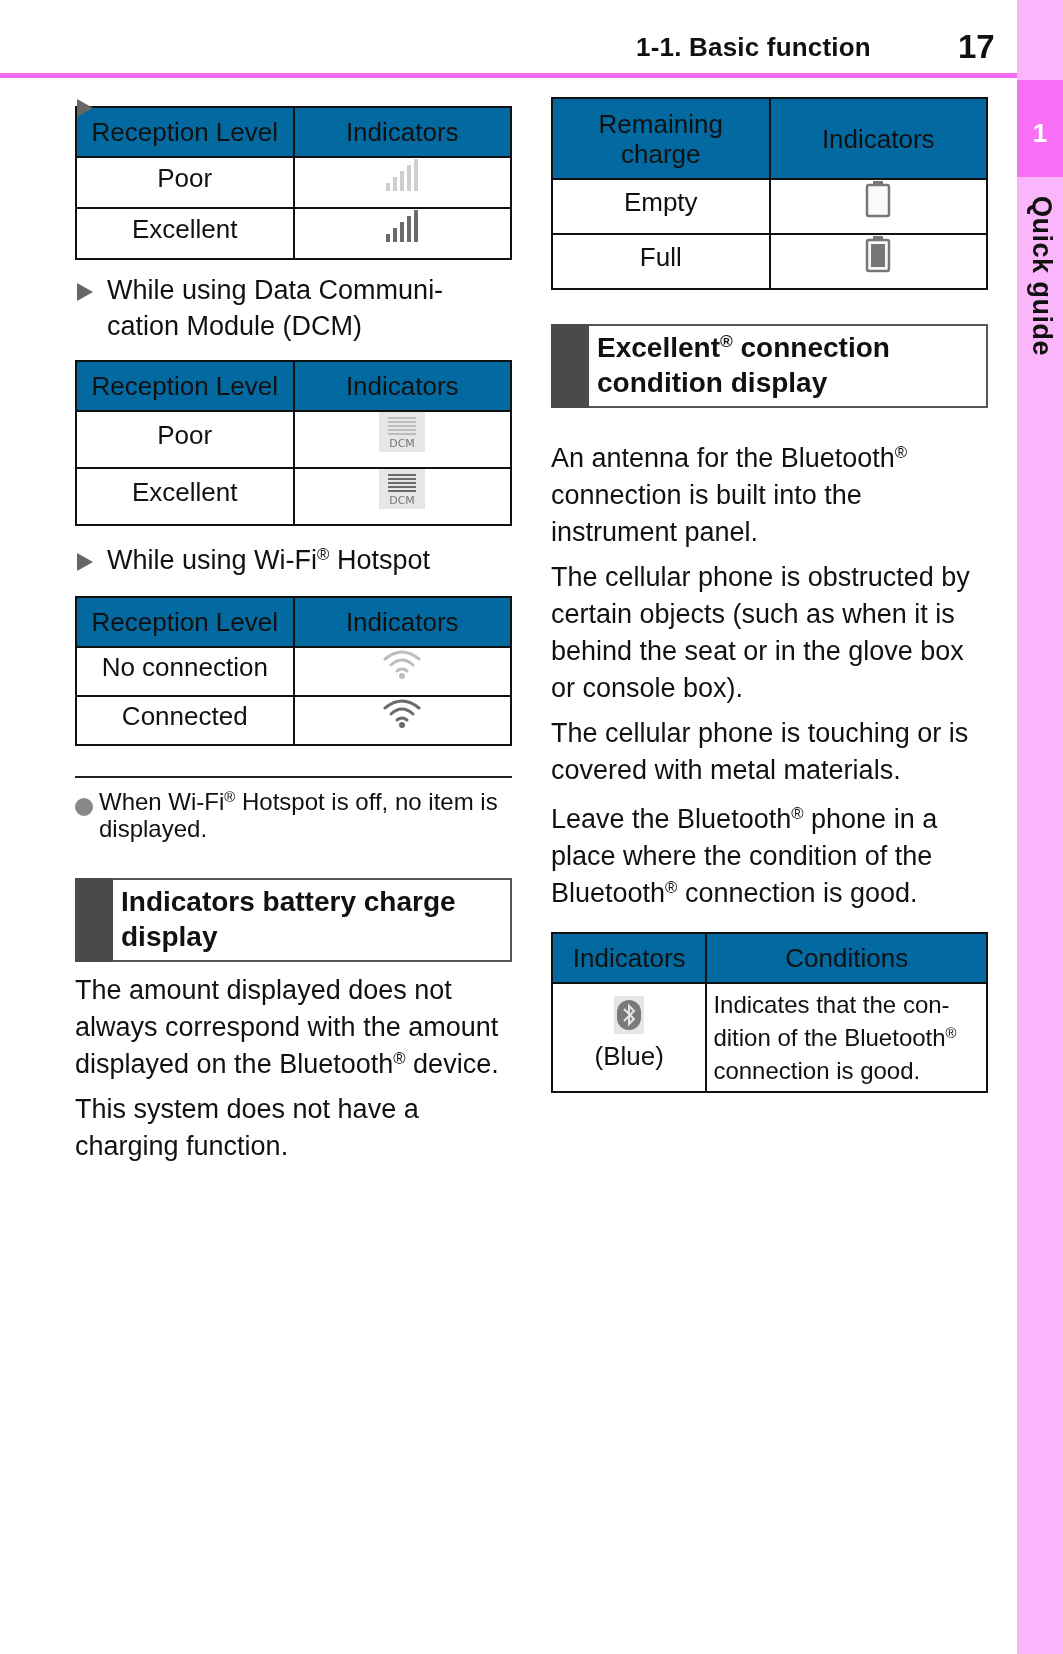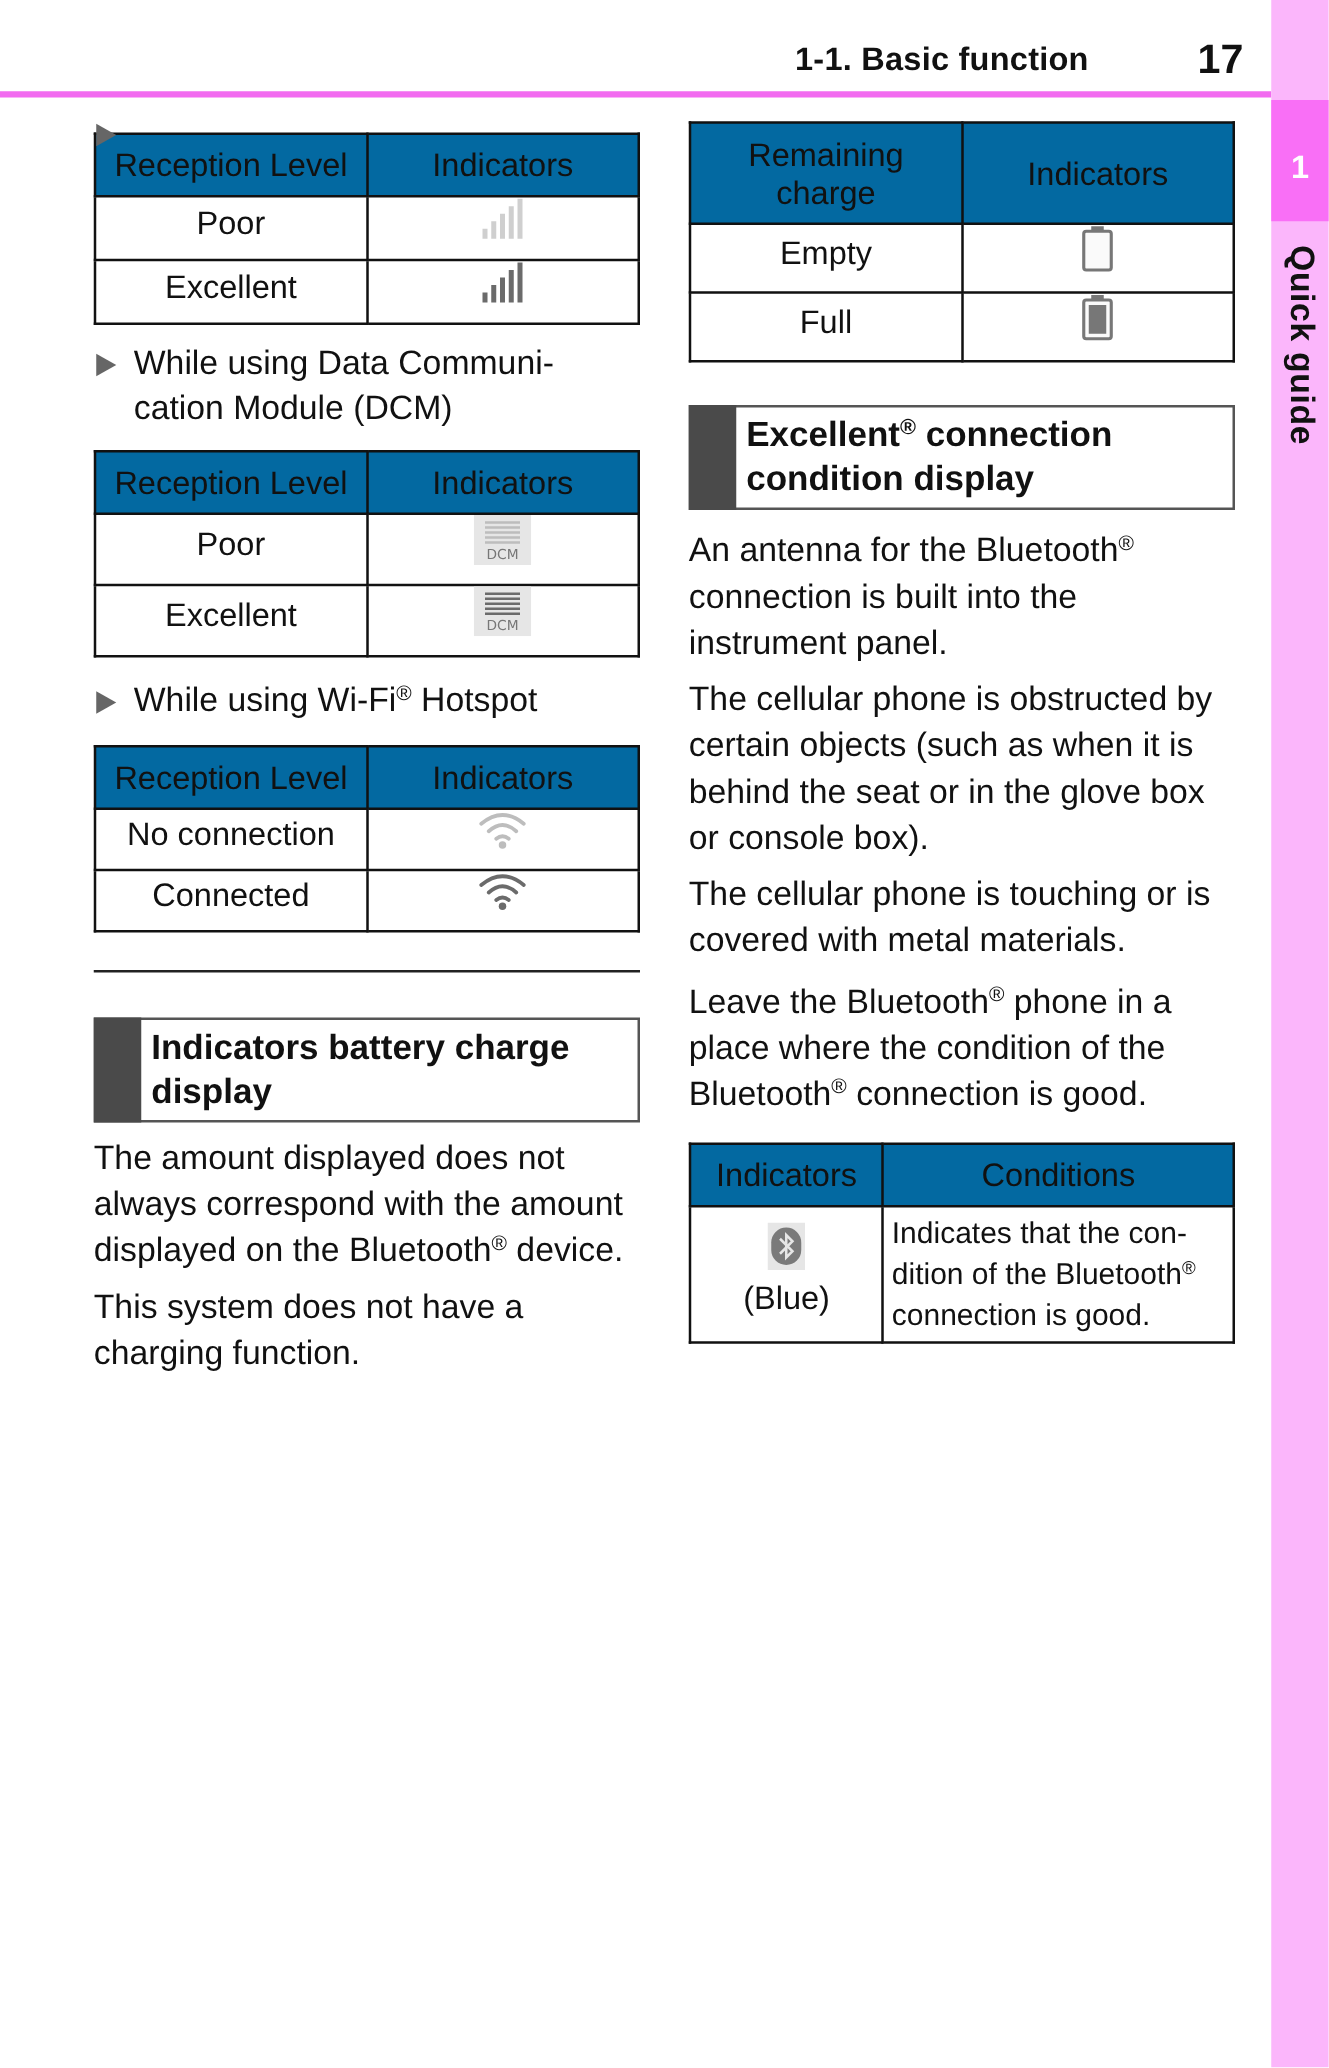--- a/index.html
+++ b/index.html
@@ -173,20 +173,24 @@
                   <path d="M15 23 Q20 19 25 23"></path>
                 </g>
                 <circle cx="20" cy="28" r="3" fill="#6b6b6b"></circle>
               </svg>
       </span></td>
     </tr>
   </tbody>
     </table>
 
   <div class="note-rule"></div>
+  <div class="note">
+    <span class="dot"></span>
+    <span>When Wi-Fi</span><sup class="reg">®</sup><span> Hotspot is off, no item is displayed.</span>
+  </div>
 
   <div class="sec-head" style="margin-top:36px;">
     <span class="bar"></span>
     <span>Indicators battery charge display</span>
   </div>
 
   <div class="para" style="margin-top:10px;">
     <span>The amount displayed does not always correspond with the amount displayed on the Bluetooth</span><sup class="reg">®</sup><span> device.</span>
   </div>
   <div class="para">
@@ -221,21 +225,21 @@
       </span></td>
     </tr>
   </tbody>
     </table>
 
   <div class="sec-head" style="margin-top:34px;">
     <span class="bar"></span>
     <span>Excellent</span><sup class="reg">®</sup><span> connection condition display</span>
   </div>
 
-  <div class="para" style="margin-top:14px;">
+  <div class="para" style="margin-top:32px;">
     <span>An antenna for the Bluetooth</span><sup class="reg">®</sup><span> connection is built into the instrument panel.</span>
   </div>
   <div class="para">
     <span>The cellular phone is obstructed by certain objects (such as when it is behind the seat or in the glove box or console box).</span>
   </div>
   <div class="para">
     <span>The cellular phone is touching or is covered with metal materials.</span>
   </div>
   <div class="para" style="margin-top:12px;">
     <span>Leave the Bluetooth</span><sup class="reg">®</sup><span> phone in a place where the condition of the Bluetooth</span><sup class="reg">®</sup><span> connection is good.</span>

